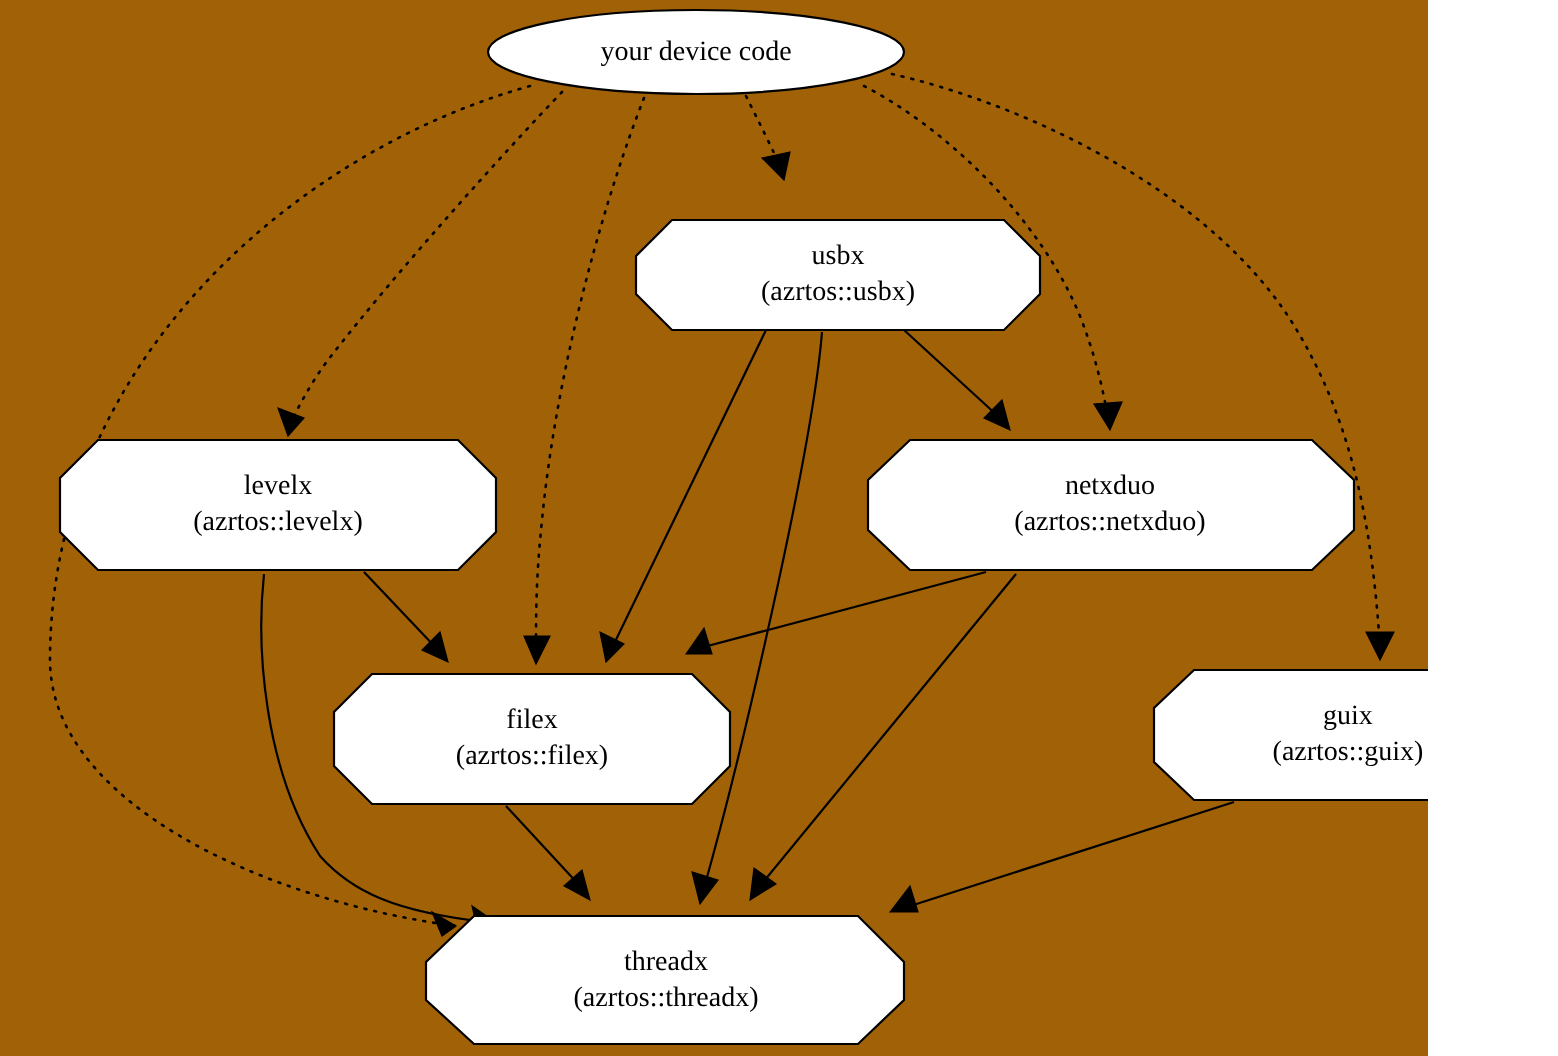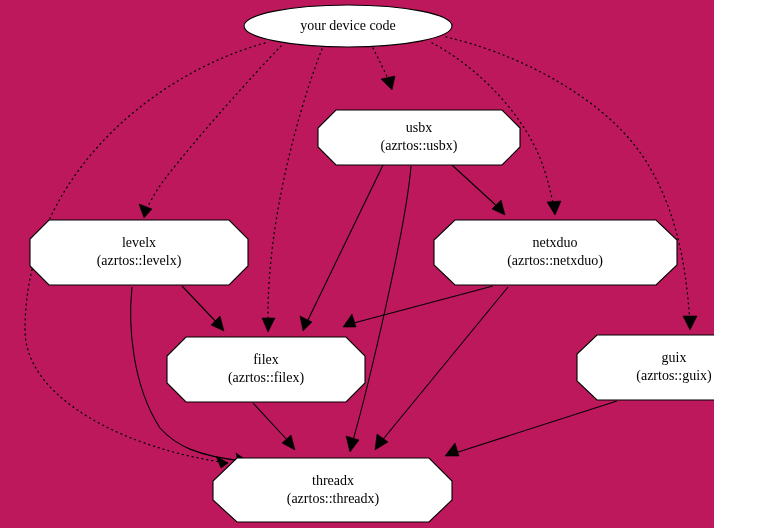--- a/index.html
+++ b/index.html
@@ -7,21 +7,21 @@
     padding: 0;
     background: #ffffff;
   }
   body {
     font-family: "Liberation Serif", "DejaVu Serif", serif;
   }
   #graph-canvas {
     position: relative;
     width: 714px;
     height: 528px;
-    background: #be185d;
+    background: #a16207;
     overflow: hidden;
   }
   svg#graph-svg {
     display: block;
     width: 779px;
     height: 528px;
   }
   .node-shape {
     fill: #ffffff;
     stroke: #000000;

